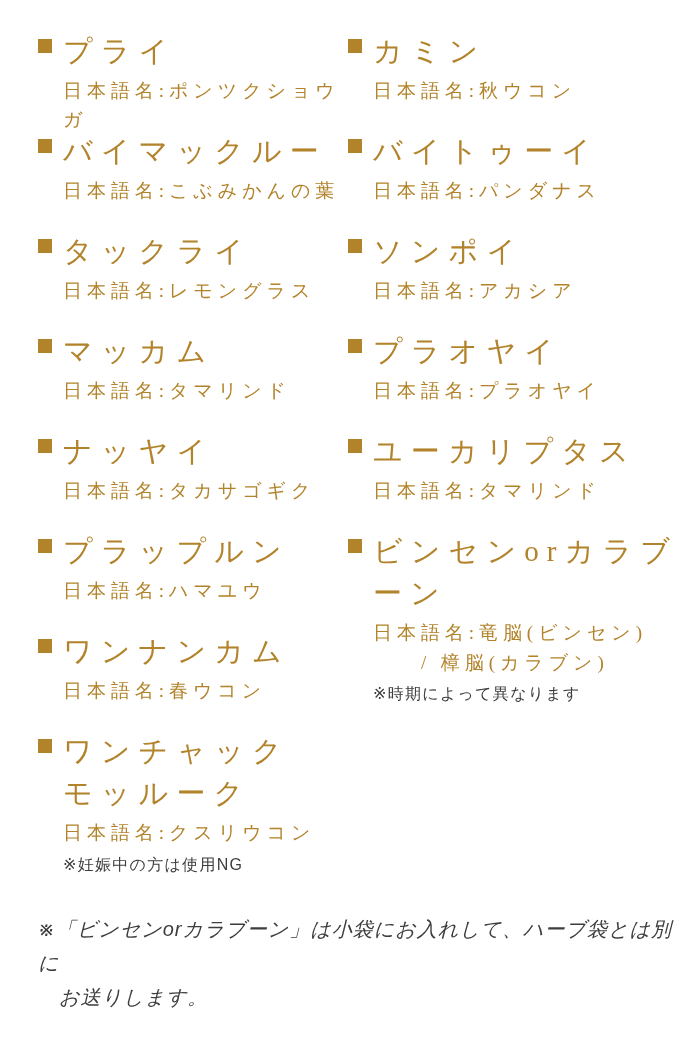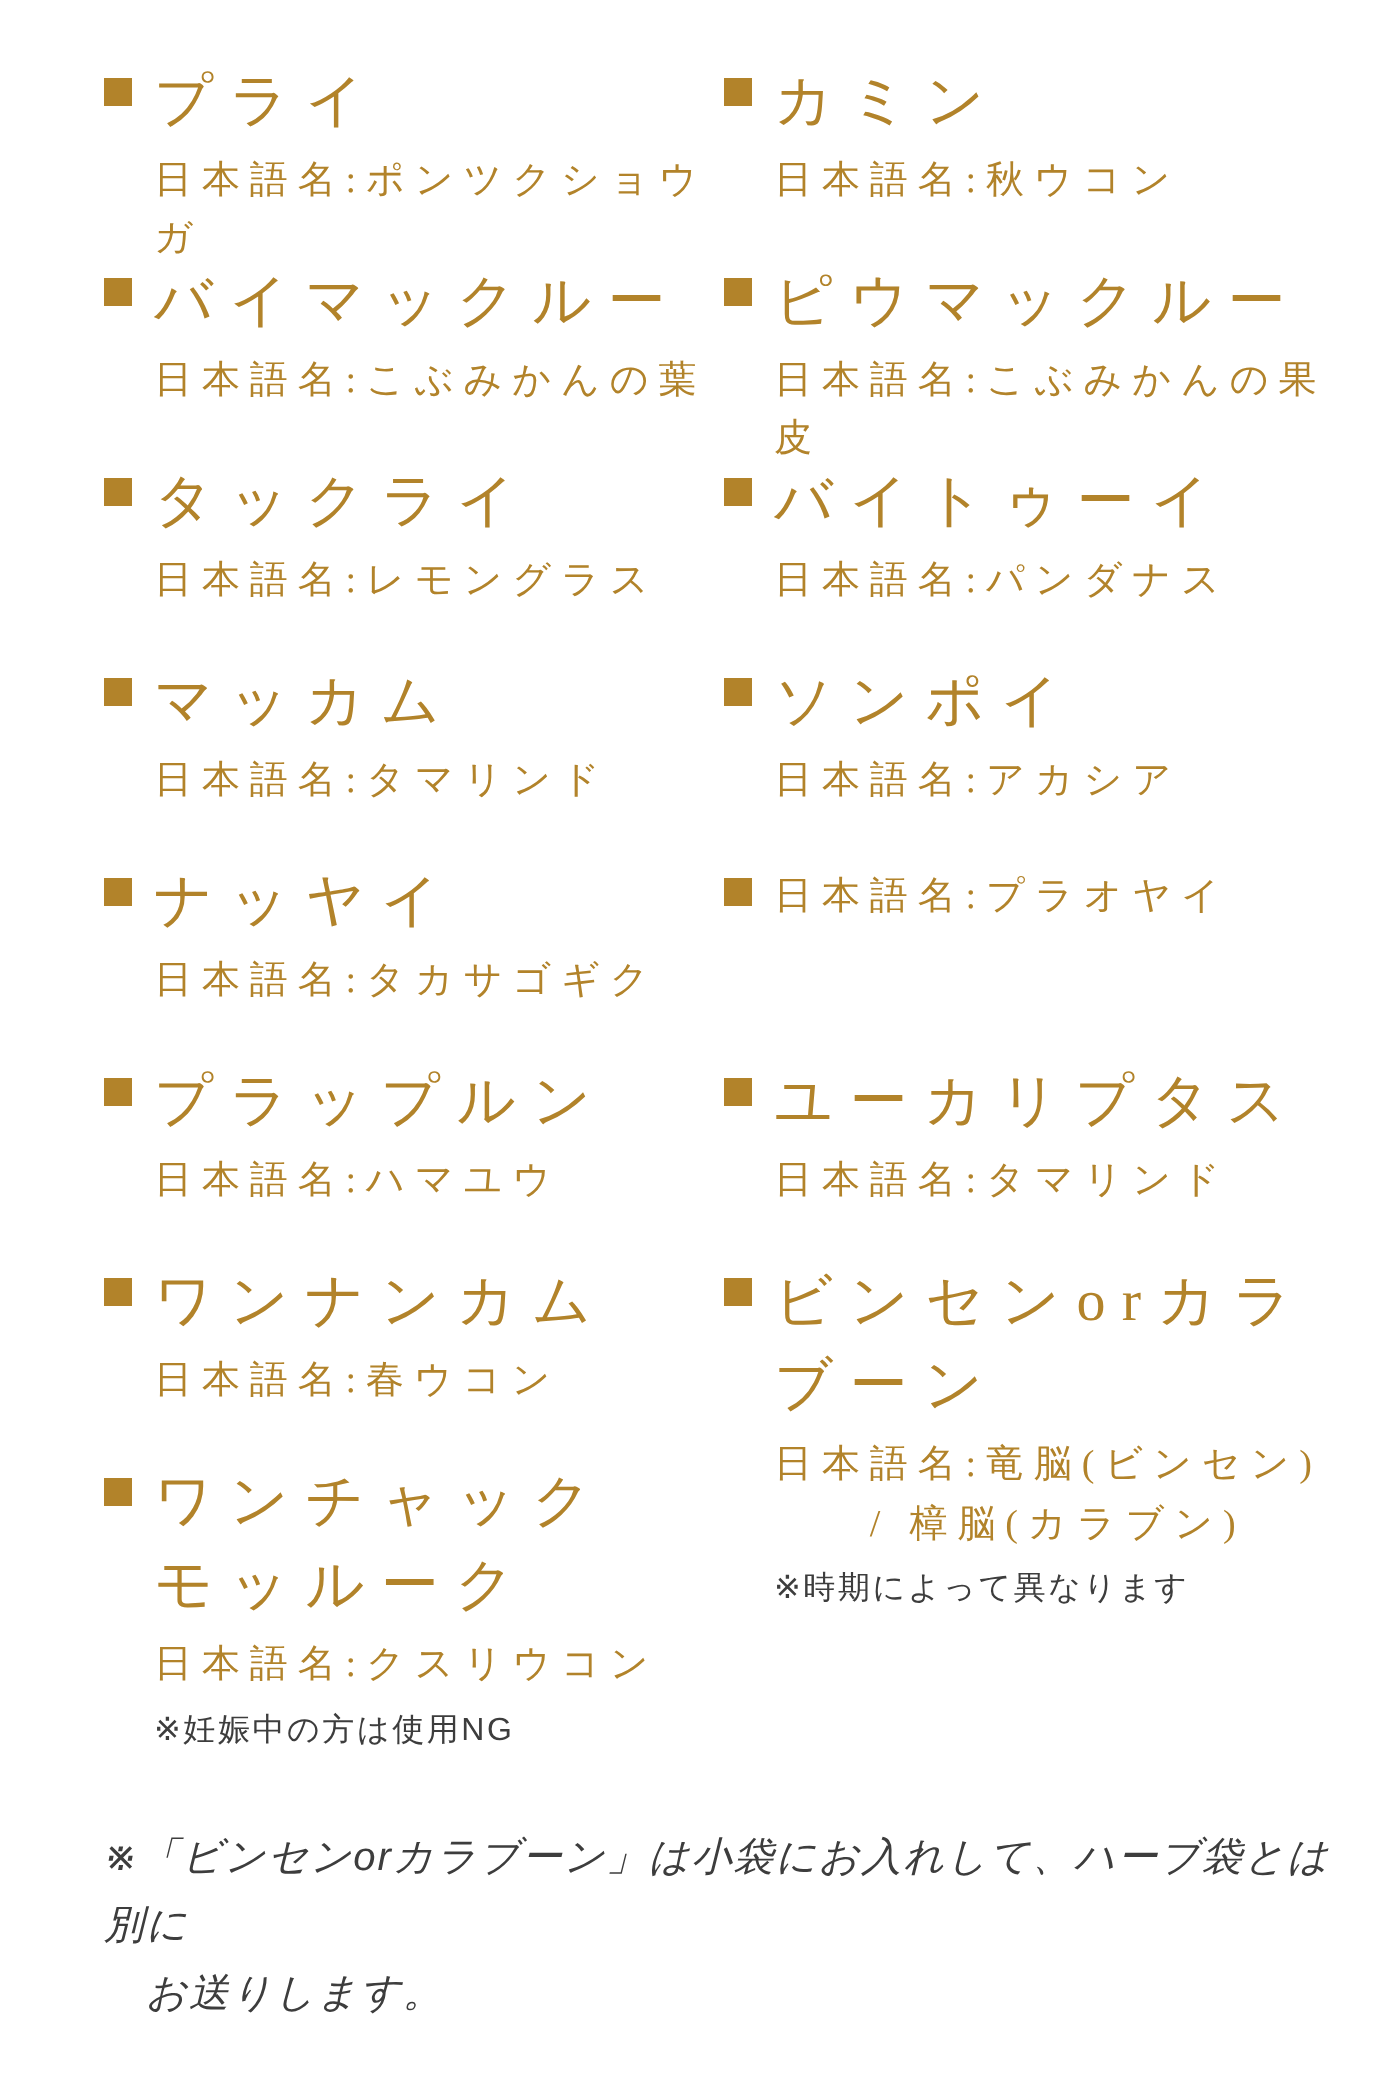--- a/index.html
+++ b/index.html
@@ -6,21 +6,21 @@
     --accent:#b2832a;
     --note:#3d3d3d;
     --bg:#ffffff;
   }
   *{margin:0;padding:0;box-sizing:border-box;}
   html,body{background:var(--bg);}
   body{width:700px;}
   .page{
     width:700px;height:1049px;overflow:hidden;
     background:var(--bg);
-    padding:30px 20px 0 52px;
+    padding:30px 20px 0 38px;
     font-family:"Liberation Serif","DejaVu Serif",serif;
   }
   .grid{display:flex;}
   .col{display:flex;flex-direction:column;}
   .col-left{width:310px;flex:none;}
   .col-right{flex:1;}
   .herb-item{
     position:relative;
     padding-left:25px;
     height:100px;
@@ -131,43 +131,38 @@
   </div>
 </div>
     <div class="col col-right">
   <div class="herb-item">
     <span class="bullet"></span>
     <div class="herb-name">カミン</div>
     <div class="herb-jp">日本語名:秋ウコン</div>
 
   </div>
 
-  <div class="herb-item">
-    <span class="bullet"></span>
-    <div class="herb-name">ピウマックルー</div>
-    <div class="herb-jp">日本語名:こぶみかんの果皮</div>
-
-  </div>
 
   <div class="herb-item">
     <span class="bullet"></span>
     <div class="herb-name">バイトゥーイ</div>
     <div class="herb-jp">日本語名:パンダナス</div>
 
   </div>
 
   <div class="herb-item">
     <span class="bullet"></span>
     <div class="herb-name">ソンポイ</div>
     <div class="herb-jp">日本語名:アカシア</div>
 
   </div>
 
   <div class="herb-item">
     <span class="bullet"></span>
+    <div class="herb-name">プラオヤイ</div>
     <div class="herb-jp">日本語名:プラオヤイ</div>
 
   </div>
 
   <div class="herb-item">
     <span class="bullet"></span>
     <div class="herb-name">ユーカリプタス</div>
     <div class="herb-jp">日本語名:タマリンド</div>
 
   </div>

